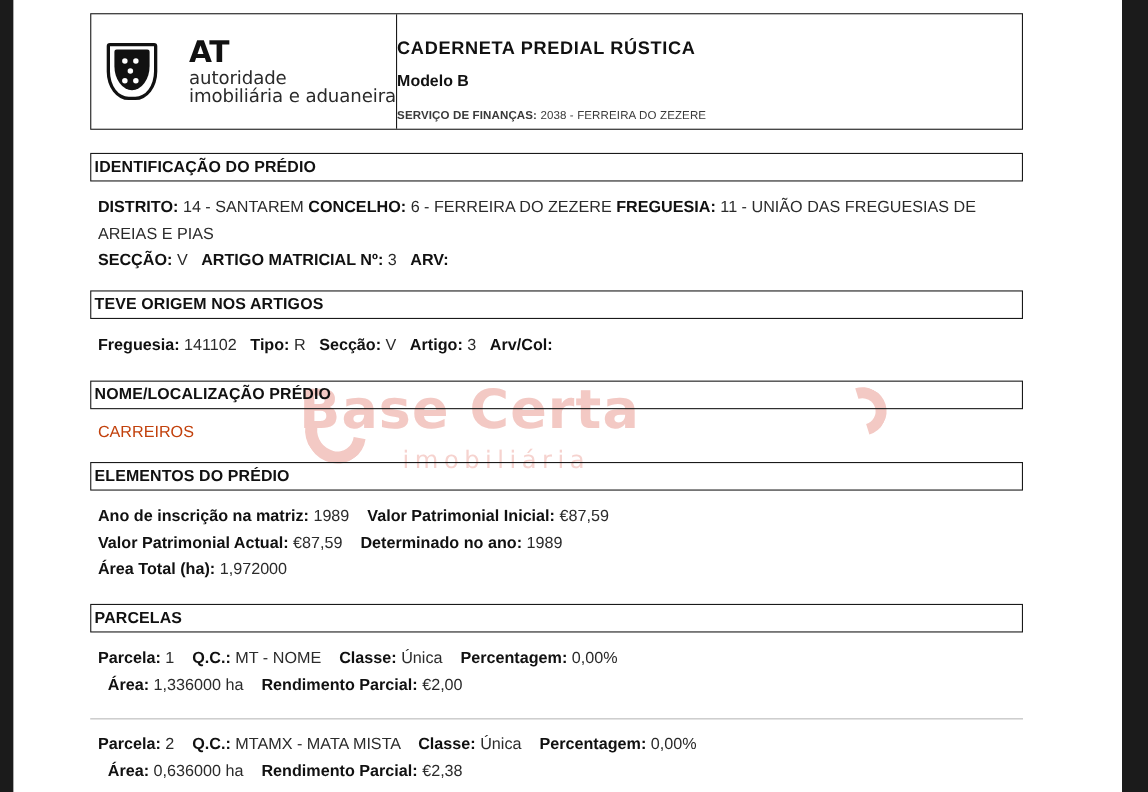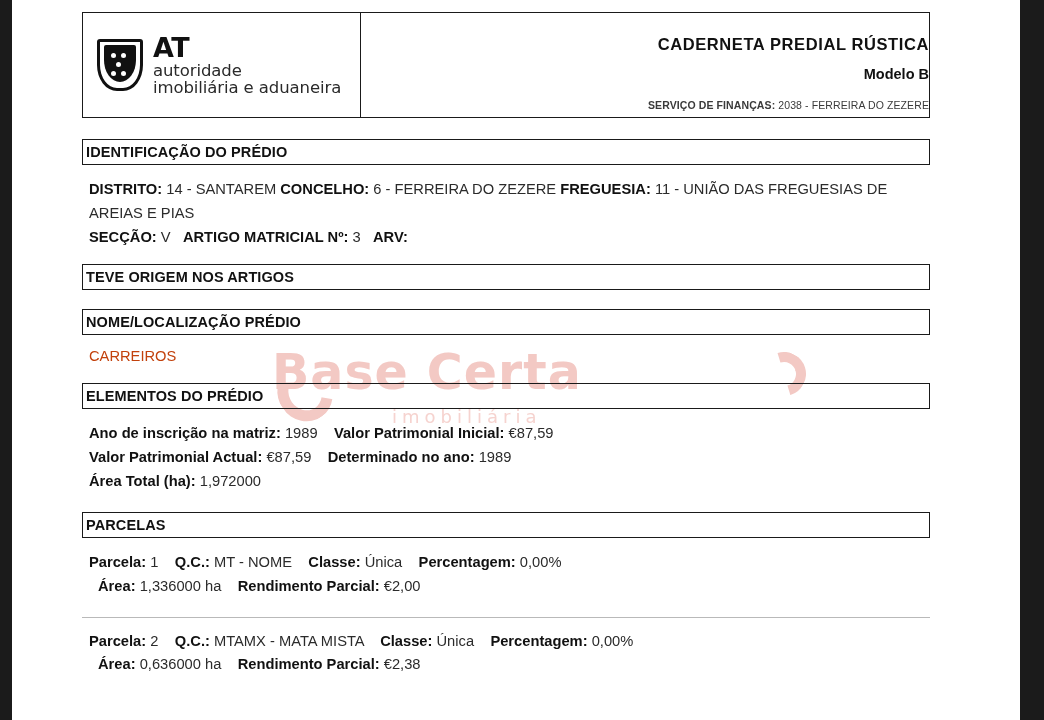--- a/index.html
+++ b/index.html
@@ -33,25 +33,25 @@
   .wm-text {
     font-family: "DejaVu Sans", sans-serif;
     font-size: 49px;
     font-weight: bold;
     color: #f3c9c4;
     letter-spacing: 1px;
     line-height: 1;
   }
   .wm-sub {
     font-family: "DejaVu Sans", sans-serif;
-    font-size: 18px;
+    font-size: 22px;
     color: #f6d3cf;
     letter-spacing: 5px;
     margin-top: 9px;
-    margin-left: 120px;
+    margin-left: 94px;
   }
   .wm-swoosh {
     position: absolute;
     left: 6px; top: 16px;
     width: 54px; height: 58px;
     border: 11px solid #f3c9c4;
     border-radius: 50%;
     border-right-color: transparent;
     border-top-color: transparent;
     transform: rotate(-35deg);
@@ -78,20 +78,21 @@
     display: flex;
     border: 1.4px solid #1a1a1a;
     height: 106px;
   }
   .hdr-left {
     width: 278px;
     border-right: 1.4px solid #1a1a1a;
     display: flex;
     align-items: center;
     padding-left: 14px;
+    justify-content: space-between;
   }
   .logo-shield {
     position: relative;
     width: 46px; height: 52px;
     flex: 0 0 auto;
     margin-right: 10px;
   }
   .logo-shield .outer {
     position: absolute; inset: 0;
     border: 3px solid #111;
@@ -120,21 +121,21 @@
   }
   .logo-l2, .logo-l3 {
     font-family: "DejaVu Sans", sans-serif;
     font-size: 16.5px;
     color: #2a2a2a;
     letter-spacing: -0.1px;
   }
   .hdr-right {
     flex: 1;
     position: relative;
-    text-align: right;
+    text-align: left;
     padding-top: 22px;
   }
   .hdr-title {
     font-size: 16.5px;
     font-weight: bold;
     letter-spacing: 0.6px;
     color: #111;
   }
   .hdr-model {
     font-size: 14.5px;
@@ -256,20 +257,38 @@
           <b>ARTIGO MATRICIAL Nº:</b>
           <span>3</span>
           &nbsp;
           <b>ARV:</b>
           <span></span>
         </div>
       </div>
 
       <div class="sec mt-c">TEVE ORIGEM NOS ARTIGOS</div>
 
+      <div class="blk-fields">
+        <div class="row">
+          <b>Freguesia:</b>
+          <span>141102</span>
+          &nbsp;
+          <b>Tipo:</b>
+          <span>R</span>
+          &nbsp;
+          <b>Secção:</b>
+          <span>V</span>
+          &nbsp;
+          <b>Artigo:</b>
+          <span>3</span>
+          &nbsp;
+          <b>Arv/Col:</b>
+          <span></span>
+        </div>
+      </div>
 
       <div class="sec mt-b">NOME/LOCALIZAÇÃO PRÉDIO</div>
 
       <div class="blk-fields">
         <div class="plain">CARREIROS</div>
       </div>
 
       <div class="sec mt-b">ELEMENTOS DO PRÉDIO</div>
 
       <div class="blk-fields">

